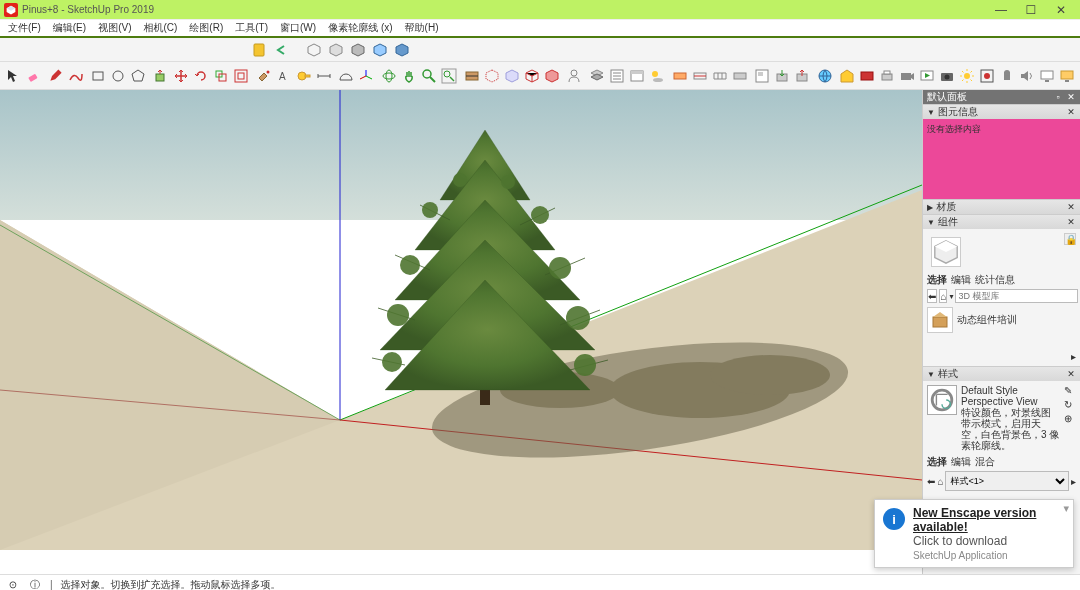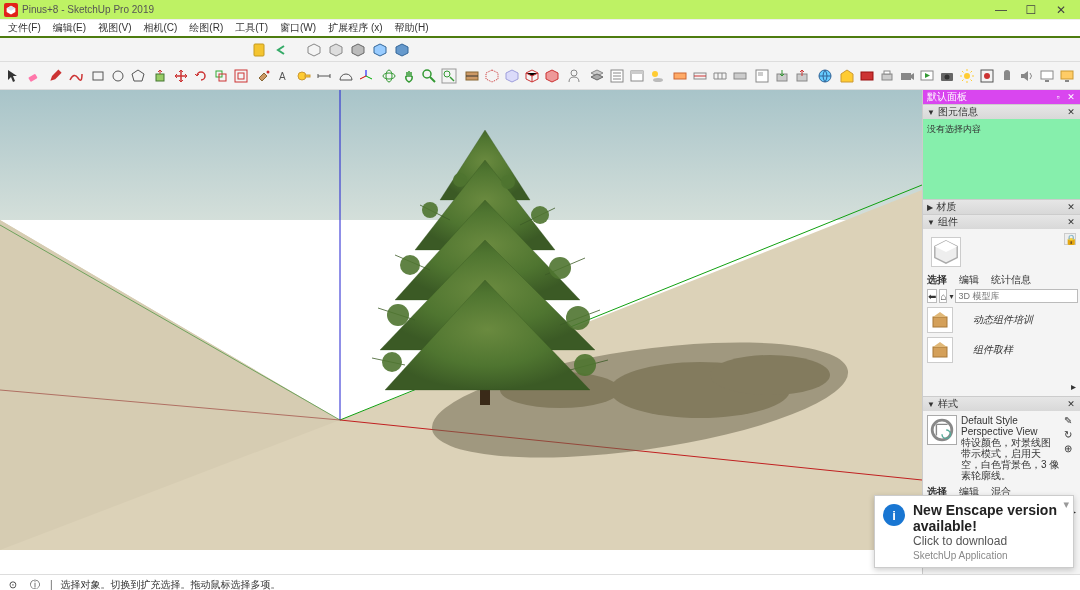--- a/index.html
+++ b/index.html
@@ -30,45 +30,45 @@
 .viewport-canvas { position:absolute; inset:0; }
 .right { width: 158px; background: #f4f4f4; display: flex; flex-direction: column; border-left: 1px solid #ccc; overflow:hidden; }
 
 
 .panel { border-top: 1px solid #ccc; }
 .panel-hdr { height: 14px; background: linear-gradient(#e6e6e6,#d8d8d8); display: flex; align-items: center; padding: 0 4px; font-size: 9px; color:#333; gap:3px; }
 .panel-hdr .caret { font-size:8px; }
 .panel-hdr .sp { flex:1; }
 .panel-hdr .btn { width:10px; height:10px; display:flex; align-items:center; justify-content:center; font-size:9px; cursor:pointer; }
 .panel-body { background: #f4f4f4; padding: 4px; font-size: 9px; color: #333; }
-.panel-body.white { background:#86efac; }
-.tabs { display: flex; gap: 12px; margin: 2px 0; font-size: 9px; }
+.panel-body.white { background:#ec4899; }
+.tabs { display: flex; gap: 4px; margin: 2px 0; font-size: 9px; }
 .tabs span { cursor:pointer; color:#333; }
 .tabs span.active { font-weight: bold; }
 .search-row { display:flex; align-items:center; gap:2px; }
 .search-row input { flex:1; height: 14px; font-size: 9px; border:1px solid #bbb; padding:0 2px; }
 .search-row .ico { width:14px; height:14px; display:flex; align-items:center; justify-content:center; border:1px solid #bbb; background:#fff; cursor:pointer; }
-.comp-item { display:flex; align-items:center; gap:20px; margin-top:4px;font-style:italic; }
+.comp-item { display:flex; align-items:center; gap:4px; margin-top:4px; }
 .comp-thumb { width:26px; height:26px; background:#fff; border:1px solid #ccc; display:flex; align-items:center; justify-content:center; }
 .comp-thumb svg { width:20px; height:20px; }
 .big-thumb { width:30px; height:30px; background:#fff; border:1px solid #ccc; margin:4px; display:flex; align-items:center; justify-content:center; }
 .style-row { display:flex; gap:4px; align-items:flex-start; }
 .style-thumb { width:30px; height:30px; background:#fff; border:1px solid #aaa; display:flex; align-items:center; justify-content:center; }
 .style-desc { flex:1; font-size:8px; line-height:11px; color:#333; }
 .select-row { display:flex; align-items:center; gap:2px; }
 .select-row select { flex:1; height:20px; font-size:9px; border:1px solid #bbb; }
 
 
 .statusbar { height: 20px; display: flex; align-items: center; padding: 0 6px; gap: 8px; border-top: 1px solid #ddd; background:#fff; color:#333; }
 .statusbar .ico { width:14px; height:14px; display:flex; align-items:center; justify-content:center; }
 
 
 .toast { position: absolute; right: 6px; bottom: 22px; width: 200px; background:#fff; border:1px solid #ccc; box-shadow:0 2px 6px rgba(0,0,0,.2); padding:6px 8px; display:flex; gap:8px; align-items:flex-start; }
 .toast .info-icon { width:22px; height:22px; border-radius:50%; background:#1976d2; color:#fff; display:flex; align-items:center; justify-content:center; font-weight:bold; font-size:13px; flex-shrink:0; margin-top:2px; }
-.toast .t1 { font-weight:bold; font-size:14px; color:#222; }
+.toast .t1 { font-weight:bold; font-size:12px; color:#222;text-decoration:underline; }
 .toast .t2 { font-size:12px; color:#555; }
 .toast .t3 { font-size:10px; color:#888; margin-top:2px; }
 .toast .close { position:absolute; top:2px; right:4px; cursor:pointer; color:#999; font-size:11px; }
 
 .scroll-stub { width: 12px; height: 12px; background: #eee; border:1px solid #ccc; }
 </style>
 </head>
 <body>
 
 <div class="titlebar">
@@ -87,21 +87,21 @@
 </div>
 
 <div class="menubar">
   <span>文件(F)</span>
   <span>编辑(E)</span>
   <span>视图(V)</span>
   <span>相机(C)</span>
   <span>绘图(R)</span>
   <span>工具(T)</span>
   <span>窗口(W)</span>
-  <span>扩展程序 (x)</span>
+  <span>像素轮廓线 (x)</span>
   <span>帮助(H)</span>
 </div>
 
 <div class="toolstrip" style="padding-left:250px">
   <div class="tool">
       <svg viewBox="0 0 16 16">
         <rect x="2" y="2" width="10" height="12" rx="1" fill="#f4c430" stroke="#c49a1f"></rect>
       </svg>
     </div>
   <div class="tool">
@@ -507,21 +507,21 @@
           <circle cx="578" cy="228" r="12"></circle>
         <circle cx="392" cy="272" r="10"></circle>
           <circle cx="585" cy="275" r="11"></circle>
         <circle cx="460" cy="90" r="7"></circle>
           <circle cx="508" cy="92" r="7"></circle>
       </g>
     </svg>
   </div>
 
   <div class="right">
-    <div class="panel-hdr" style="background:#d946ef;color:#fff">
+    <div class="panel-hdr" style="background:#737373;color:#fff">
       <span>默认面板</span>
       <span class="sp"></span>
       <span class="btn">▫</span>
       <span class="btn">✕</span>
     </div>
 
     <div class="panel">
       <div class="panel-hdr">
         <span class="caret">▼</span>
           <span>图元信息</span>
@@ -571,29 +571,20 @@
 
         </div>
         <div class="comp-item">
           <div class="comp-thumb">
               <svg viewBox="0 0 20 20">
                 <rect x="3" y="7" width="14" height="10" fill="#d4a05a" stroke="#a87838"></rect>
                 <polygon points="3,7 10,2 17,7" fill="#e0b878"></polygon>
               </svg>
             </div>
           <span>动态组件培训</span>
-        </div>
-        <div class="comp-item">
-          <div class="comp-thumb">
-              <svg viewBox="0 0 20 20">
-                <rect x="3" y="7" width="14" height="10" fill="#d4a05a" stroke="#a87838"></rect>
-                <polygon points="3,7 10,2 17,7" fill="#e0b878"></polygon>
-              </svg>
-            </div>
-          <span>组件取样</span>
         </div>
         <div style="height:18px"></div>
         <div style="display:flex;justify-content:flex-end">
             <div class="ico">▸</div>
           </div>
       </div>
     </div>
 
     <div class="panel">
       <div class="panel-hdr">

